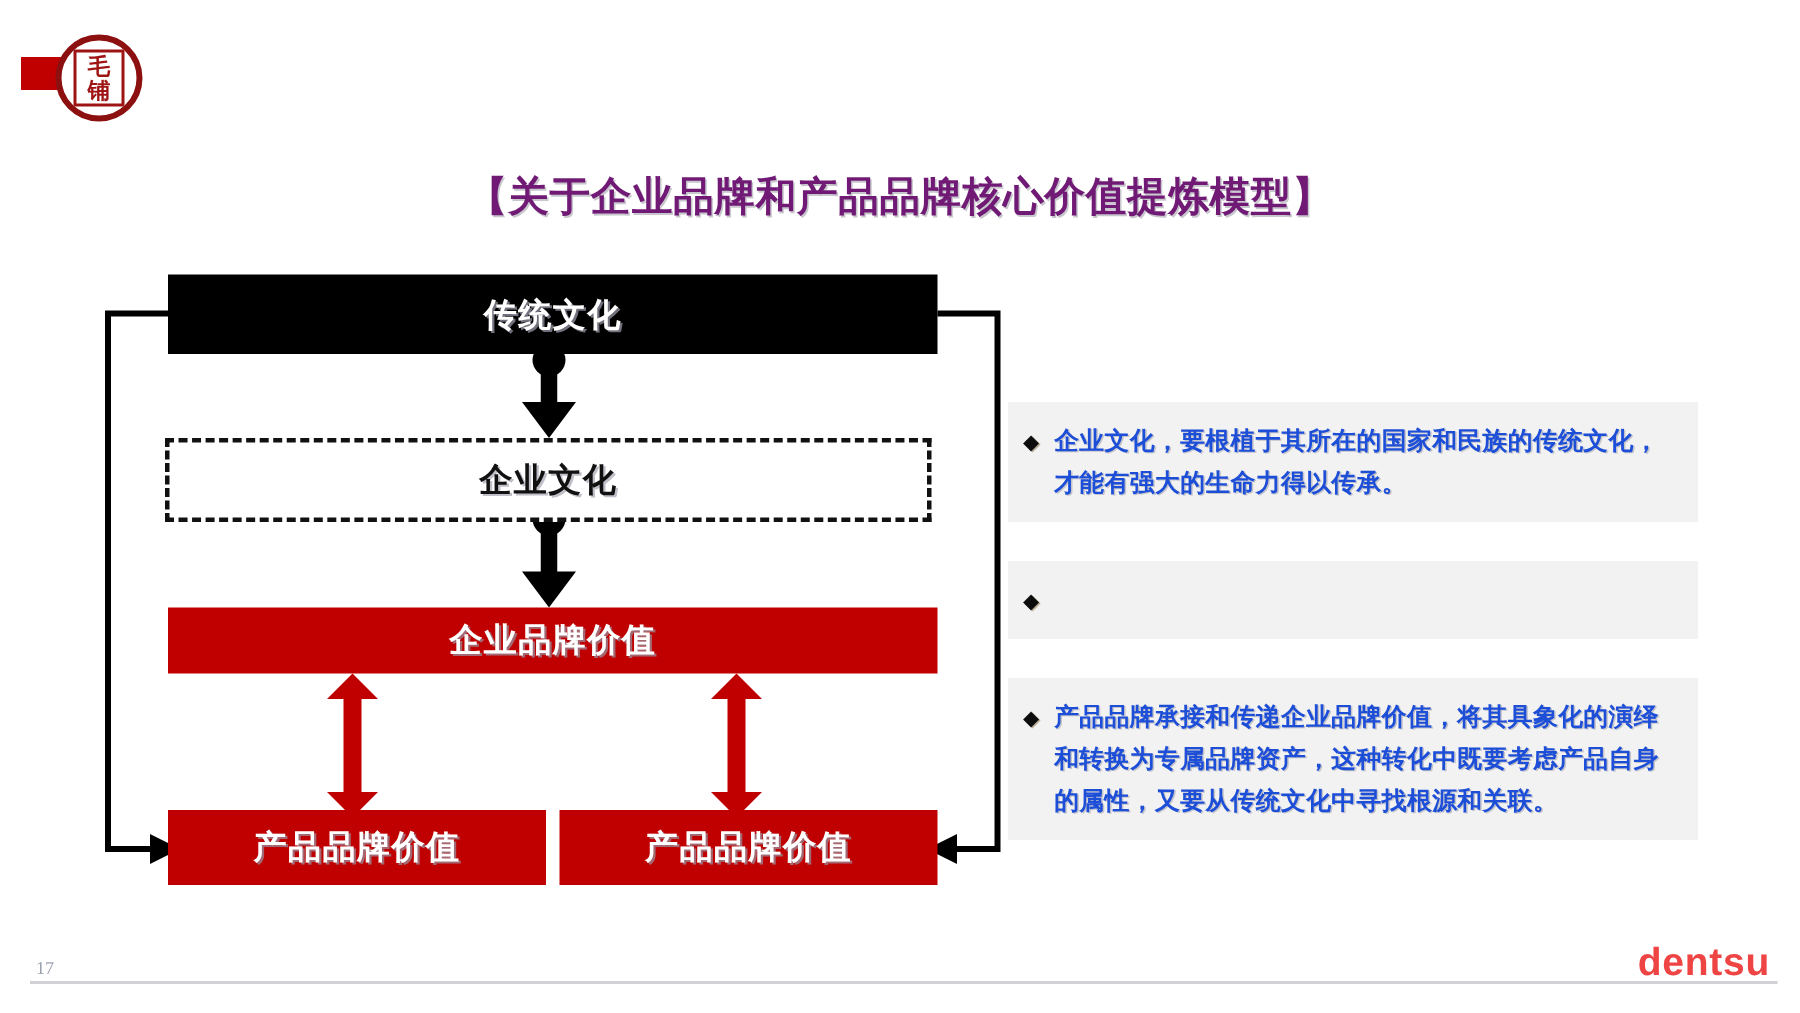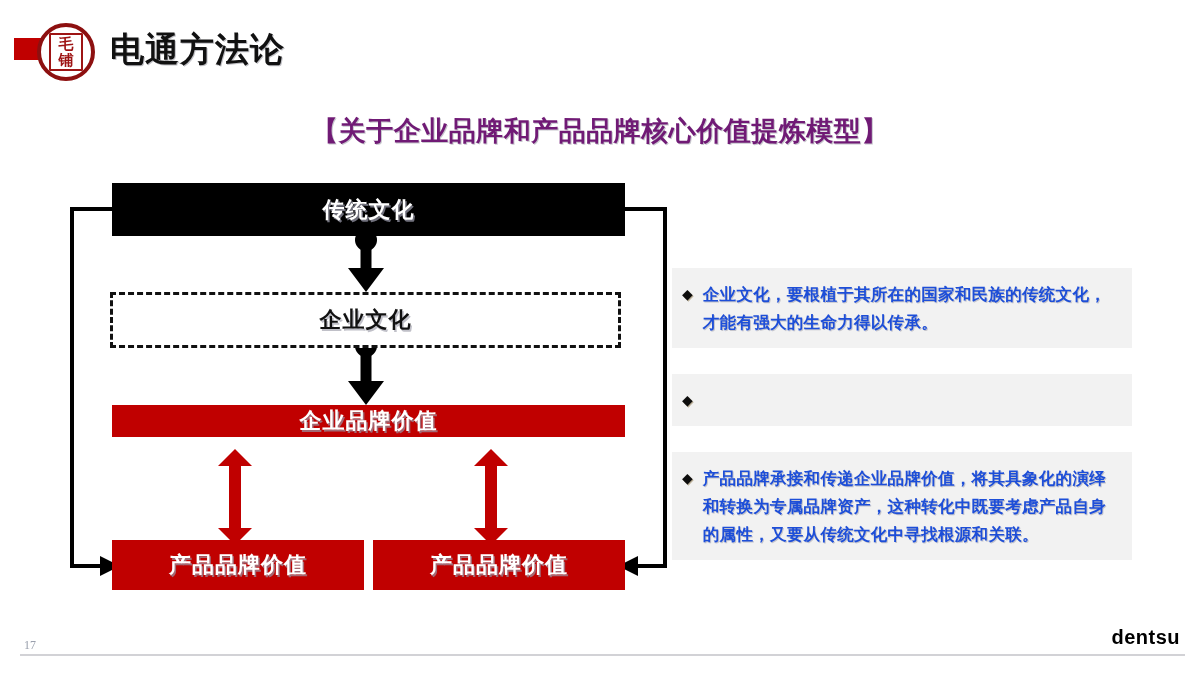--- a/index.html
+++ b/index.html
@@ -140,21 +140,21 @@
     background: #ffffff;
     color: #111111;
     border: 3px dashed #111111;
     font-size: 22px;
     text-shadow: 1.5px 1.5px 0 rgba(140,140,155,0.55);
   }
   .node-corpbrand {
     left: 112px;
     top: 405px;
     width: 513px;
-    height: 32px;
+    height: 44px;
     background: #C00000;
     color: #ffffff;
     font-size: 22px;
     text-shadow: 1.5px 1.5px 0 rgba(150,150,165,0.7);
   }
   .node-prodbrand-left {
     left: 112px;
     top: 540px;
     width: 252px;
     height: 50px;
@@ -222,40 +222,39 @@
     left: 24px;
     top: 638px;
     font-size: 12px;
     color: #9aa0ad;
     font-family: "Liberation Serif", serif;
   }
   .footer-brand {
     position: absolute;
     right: 20px;
     top: 626px;
-    font-size: 20px;
-    font-weight: bold;
-    color: #000000;
+    font-size: 26px;
+    font-weight: bold;
+    color: #ef4444;
     letter-spacing: 0.5px;
   }
 </style>
 </head>
 <body>
 
 <div class="slide">
 
   <div class="header">
     <div class="header-redblock"></div>
     <div class="header-seal">
       <div class="seal-inner">
         <span class="seal-char">毛</span>
         <span class="seal-char">铺</span>
       </div>
     </div>
-    <div class="header-title">电通方法论</div>
   </div>
 
   <div class="subtitle">【关于企业品牌和产品品牌核心价值提炼模型】</div>
 
   <div class="diagram">
     <svg width="1200" height="675" viewBox="0 0 1200 675" xmlns="http://www.w3.org/2000/svg">
 
       <g stroke="#000000" stroke-width="4" fill="none">
         <path d="M 112 209 L 72 209 L 72 566 L 101 566"></path>
       </g>

